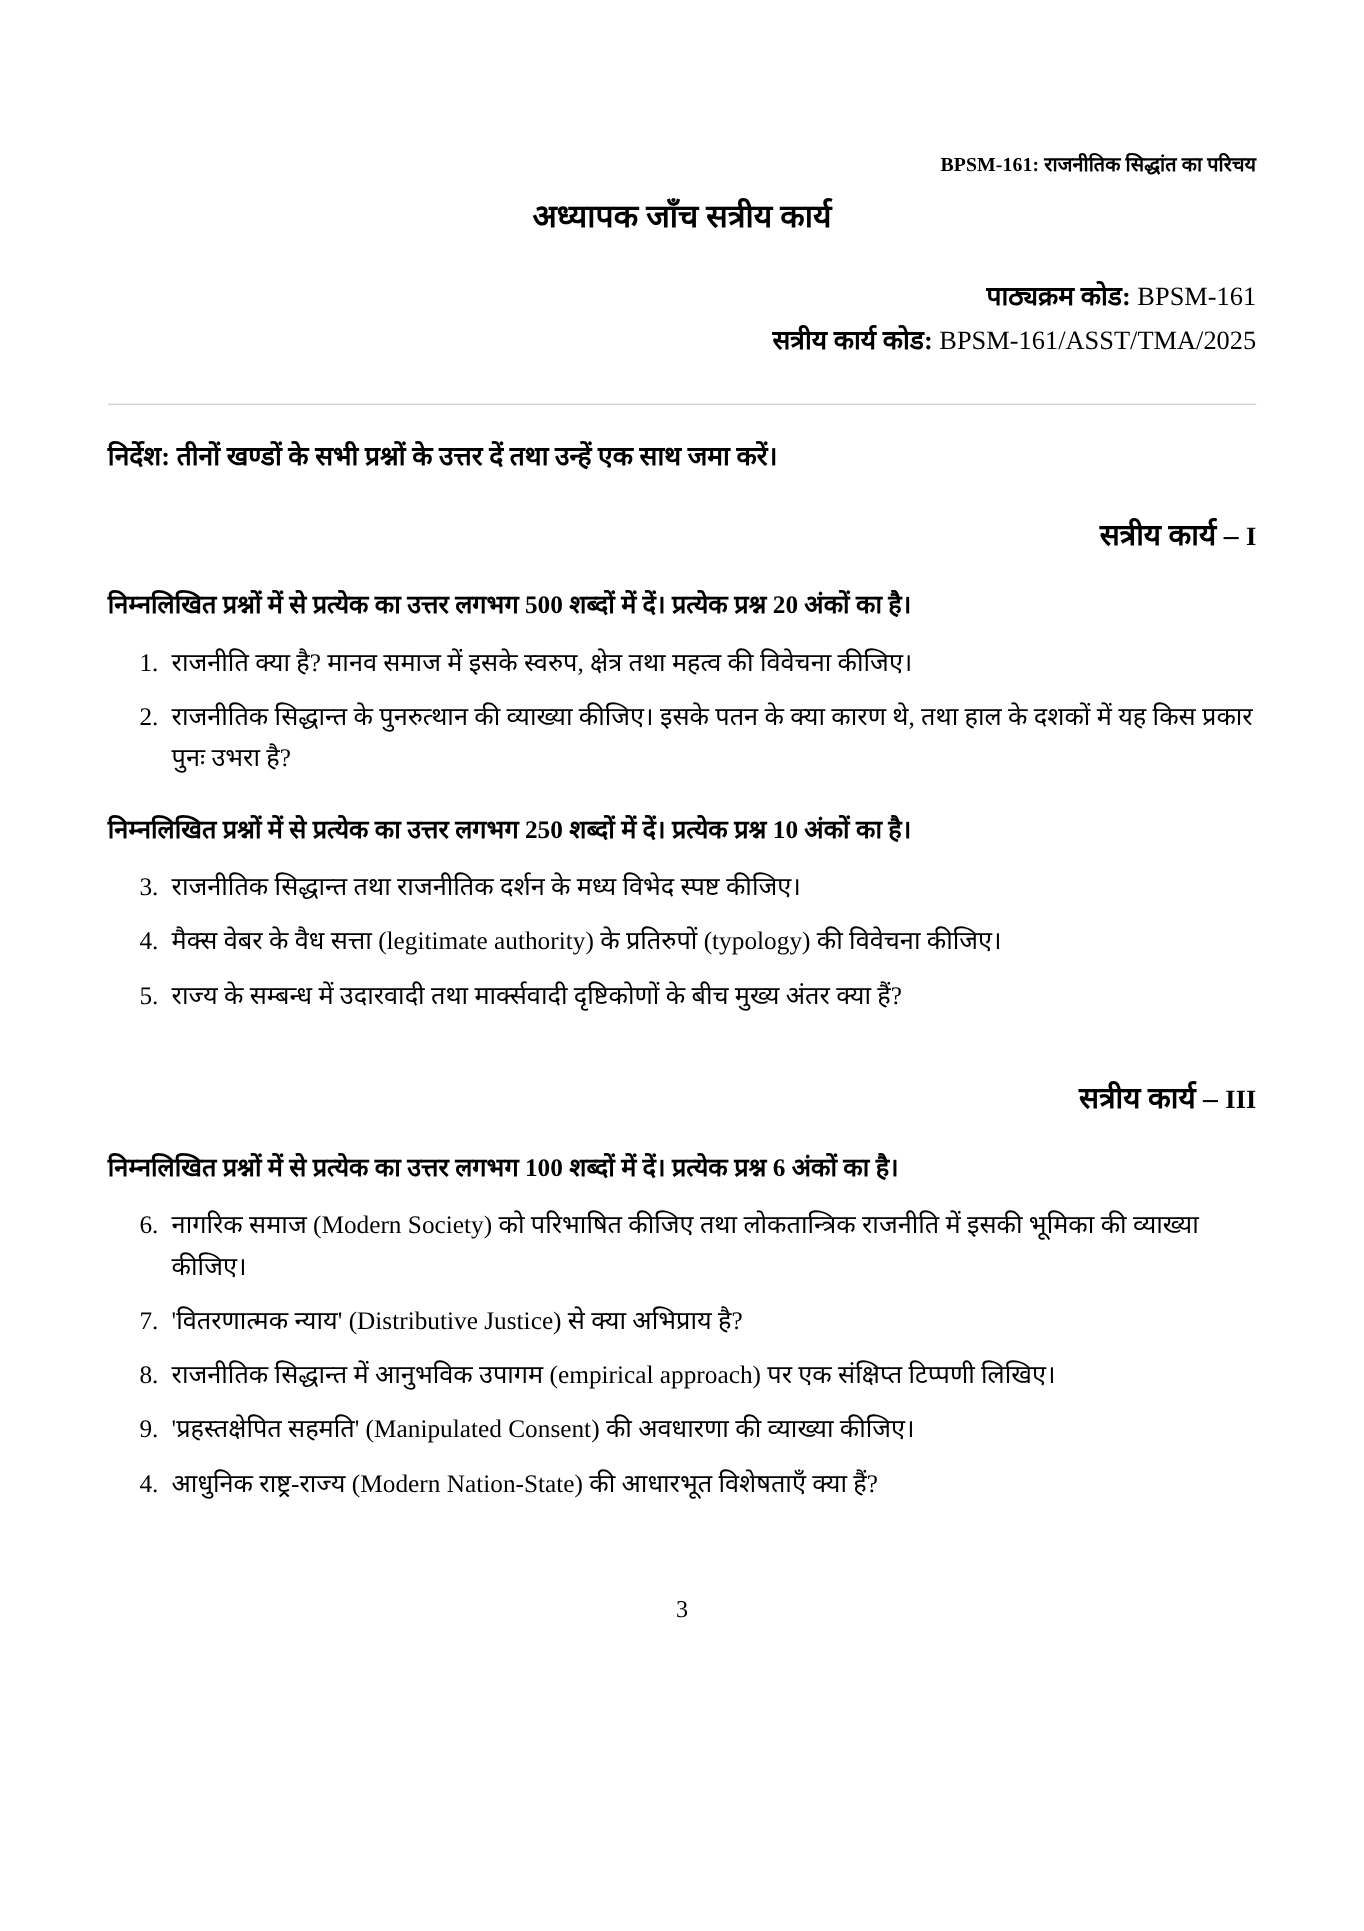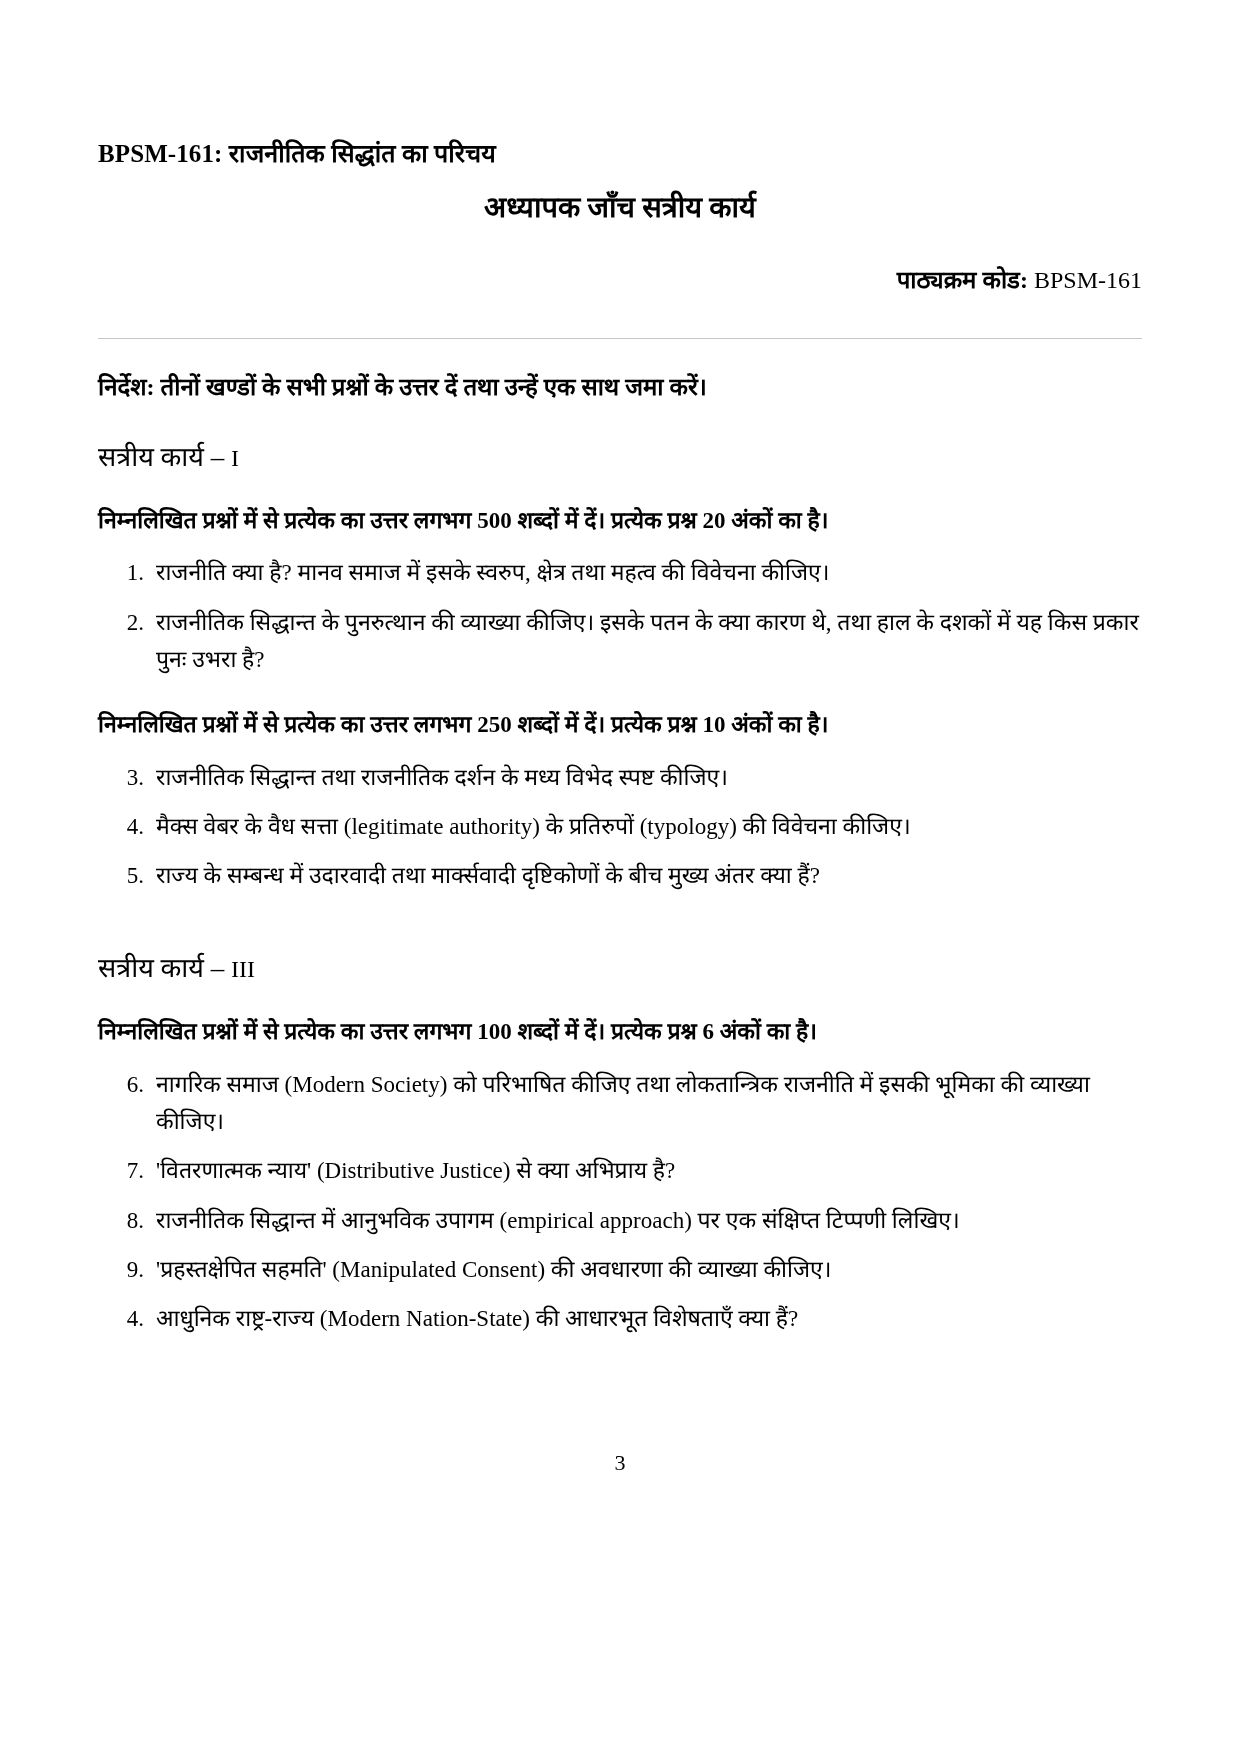--- a/index.html
+++ b/index.html
@@ -25,23 +25,23 @@
   .content {
     position: absolute;
     left: 98px;
     right: 98px;
     top: 0;
     width: 1044px;
   }
 
   
   .doc-title {
-    text-align: left;
-    font-weight: bold;
-    font-size: 25px;
+    text-align: right;
+    font-weight: bold;
+    font-size: 18px;
     line-height: 1.45;
     margin-top: 136px;
     letter-spacing: 0.1px;
   }
   .doc-subtitle {
     text-align: center;
     font-weight: bold;
     font-size: 29px;
     line-height: 1.45;
     margin-top: 14px;
@@ -76,22 +76,22 @@
   
   .instruction {
     margin-top: 30px;
     font-size: 24px;
     font-weight: bold;
     line-height: 1.5;
   }
 
   
   .section-heading {
-    text-align: left;
-    font-weight: normal;
+    text-align: right;
+    font-weight: bold;
     font-size: 27px;
     margin-top: 32px;
     margin-bottom: 0;
   }
   .section-heading .roman {
     font-size: 24px;
   }
   .section-heading.spaced-top {
     margin-top: 54px;
   }
@@ -142,20 +142,21 @@
 <body>
 
 <div class="page">
   <div class="content">
 
     <div class="doc-title">BPSM-161: राजनीतिक सिद्धांत का परिचय</div>
     <div class="doc-subtitle">अध्यापक जाँच सत्रीय कार्य</div>
 
     <div class="meta">
       <span class="meta-row"><span class="meta-label">पाठ्यक्रम कोड:</span><span class="meta-value"> BPSM-161</span></span>
+      <span class="meta-row"><span class="meta-label">सत्रीय कार्य कोड:</span><span class="meta-value"> BPSM-161/ASST/TMA/2025</span></span>
     </div>
 
     <hr class="divider">
 
     <div class="instruction">निर्देश: तीनों खण्डों के सभी प्रश्नों के उत्तर दें तथा उन्हें एक साथ जमा करें।</div>
 
     <div class="section-heading"><span>सत्रीय कार्य – </span><span class="roman">I</span></div>
     <div class="section-note">निम्नलिखित प्रश्नों में से प्रत्येक का उत्तर लगभग 500 शब्दों में दें। प्रत्येक प्रश्न 20 अंकों का है।</div>
     <ol class="questions">
       <li>

